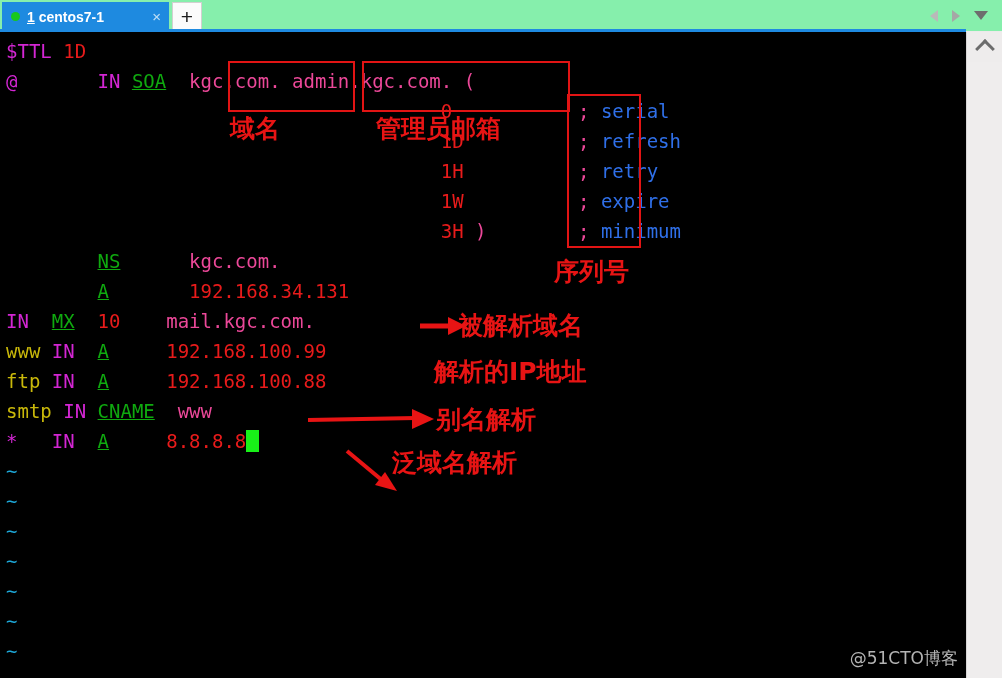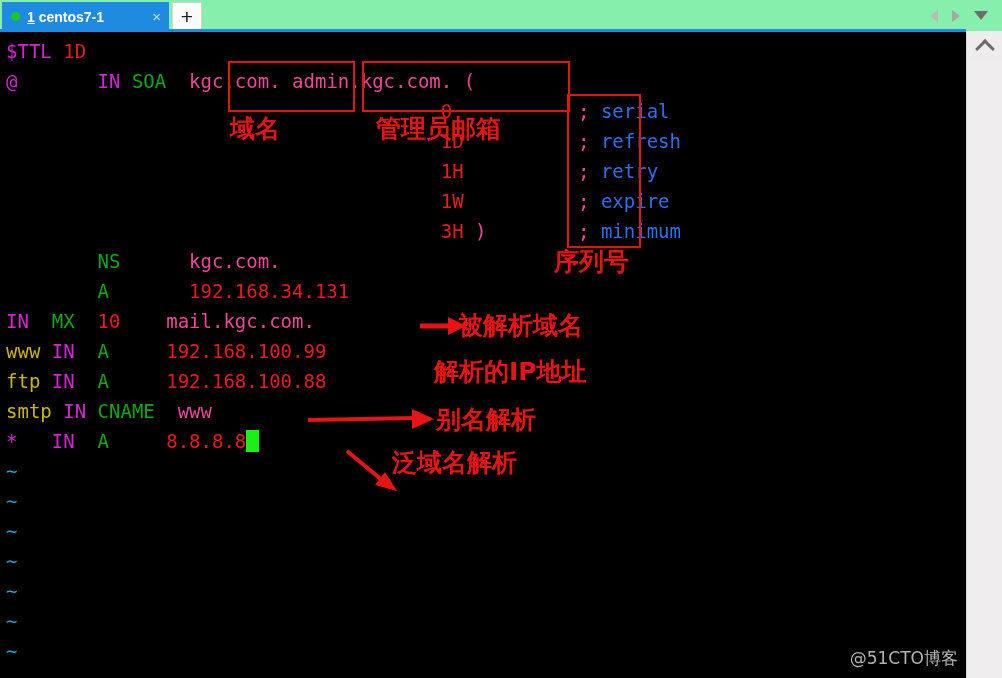--- a/index.html
+++ b/index.html
@@ -97,21 +97,21 @@
     letter-spacing: 0px;
     white-space: pre;
   }
   .ln {
     position: absolute; left: 6px;
     height: 30px;
     white-space: pre;
   }
   .c-mag  { color: #d426d4; }
   .c-red  { color: #e81b1b; }
-  .c-grn  { color: #0fa90f; }
+  .c-grn  { color: #0fa90f; text-decoration: underline; }
   .c-cyan { color: #ec4899; }
   .c-blue { color: #2f6fe8; }
   .c-yel  { color: #c9b80a; }
   .c-tld  { color: #1ea8d8; }
 
   .cursor {
     display: inline-block;
     width: 13px; height: 22px;
     background: #18f018;
     vertical-align: -4px;
@@ -203,21 +203,21 @@
   </div>
 
   <div id="anno">
 
     <div class="box" style="left:228px; top:29px;  width:127px; height:51px;"></div>
     <div class="box" style="left:362px; top:29px;  width:208px; height:51px;"></div>
     <div class="box" style="left:567px; top:62px;  width:74px;  height:154px;"></div>
 
     <div class="cn" style="left:230px; top:84px;">域名</div>
     <div class="cn" style="left:376px; top:84px;">管理员邮箱</div>
-    <div class="cn" style="left:554px; top:219px;font-family:Liberation Mono, monospace;">序列号</div>
+    <div class="cn" style="left:554px; top:227px;">序列号</div>
     <div class="cn" style="left:434px; top:327px;">解析的IP地址</div>
     <div class="cn" style="left:458px; top:281px;">被解析域名</div>
     <div class="cn" style="left:436px; top:375px;">别名解析</div>
     <div class="cn" style="left:392px; top:418px;">泛域名解析</div>
 
     <svg class="arrow" style="left:420px; top:281px;" width="50" height="26" viewBox="0 0 50 26">
       <path d="M0 13 L30 13" stroke="#e81414" stroke-width="5" fill="none"></path>
       <path d="M28 4 L46 13 L28 22 Z" fill="#e81414"></path>
     </svg>
 

